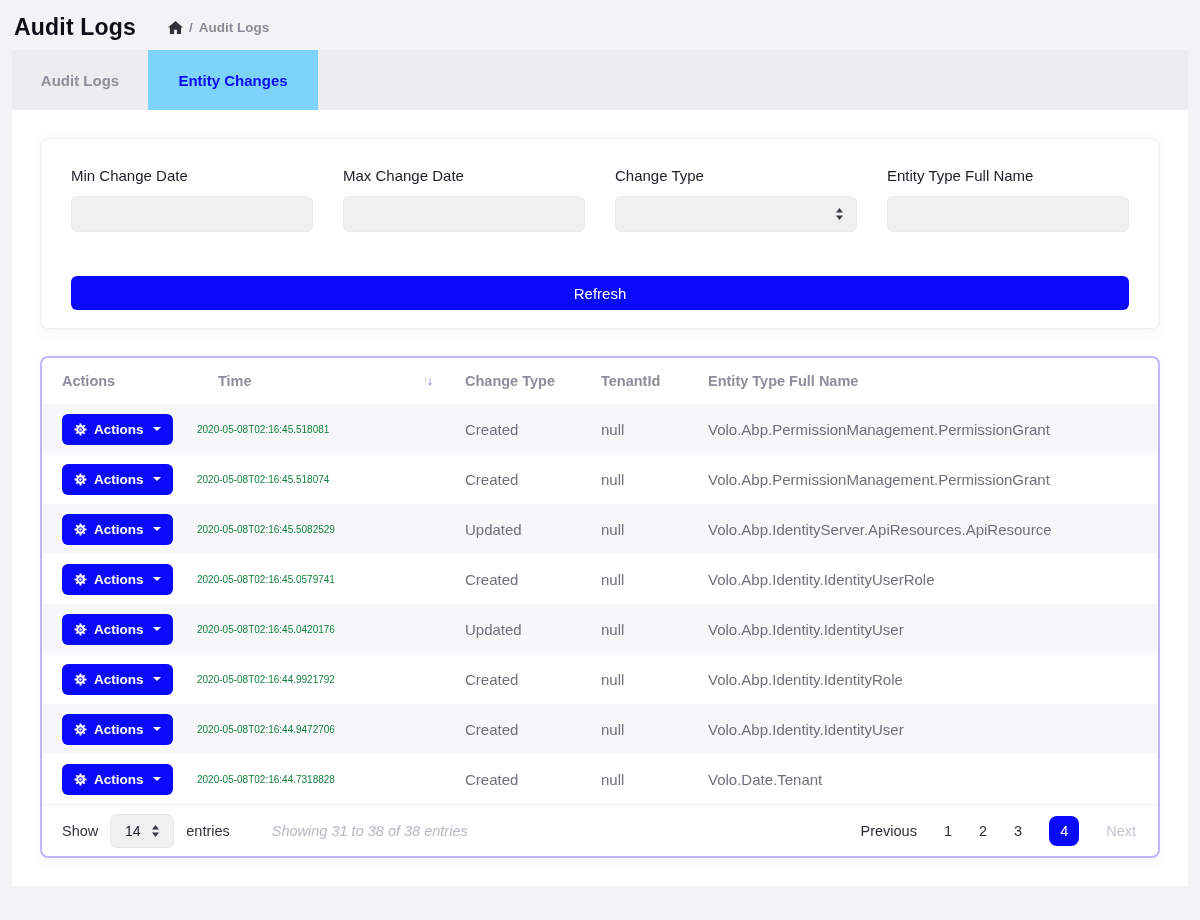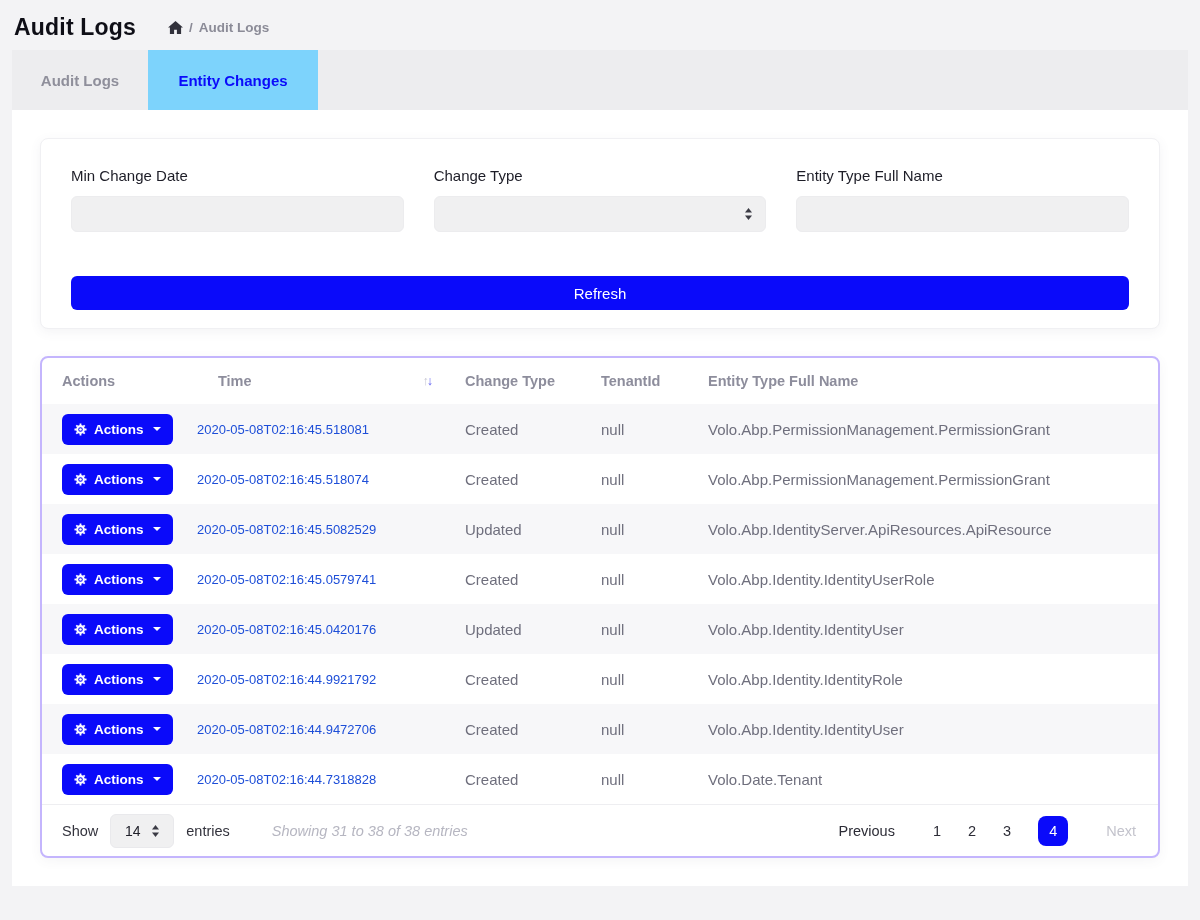--- a/index.html
+++ b/index.html
@@ -54,39 +54,39 @@
   th{ text-align:left; font-size:14.5px; font-weight:bold; color:var(--head-gray);
       height:46px; padding:0 10px; white-space:nowrap; }
   th:first-child{ padding-left:20px; }
   .th-time-inner{ display:flex; align-items:center; justify-content:space-between; padding-right:14px;margin-left:21px; }
   .sort-icon{ font-size:12.5px; letter-spacing:-2px; font-weight:normal; }
   .sort-up{ color:#c6c6d2; }
   .sort-down{ color:#6868f2; }
   tbody tr:nth-child(odd){ background:#f7f7f9; }
   td{ height:50px; padding:0 10px; font-size:15px; white-space:nowrap; }
   td:first-child{ padding-left:20px; }
-  .cell-time{ color:#1d4ed8; font-size:13px; }
+  .cell-time{ color:#15803d; font-size:10px; }
   .cell-muted{ color:var(--muted); }
 
   .actions-btn{ display:inline-flex; align-items:center; gap:7px; background:var(--blue); color:#fff;
                 border:none; border-radius:6px; height:31px; padding:0 12px; font-size:13.5px;
                 font-weight:bold; font-family:inherit; cursor:pointer; }
   .gear-icon svg{ display:block; }
   .caret-down{ width:0; height:0; border-left:4px solid transparent; border-right:4px solid transparent;
                border-top:4px solid #fff; margin-left:2px; }
 
   
   .table-footer{ display:flex; align-items:center; border-top:1px solid #eeeef1; height:52px;
                  padding:0 22px 0 20px; font-size:14.5px; }
   .show-group{ display:flex; align-items:center; gap:12px; color:#33333d; }
   .size-select{ background:#f0f0f1; border:1px solid #e9e9ec; border-radius:6px; height:34px; min-width:64px;
                 display:flex; align-items:center; justify-content:center; gap:10px; font-size:14px;
                 color:#20202a; cursor:pointer; padding:0 10px; }
   .summary{ color:#b6b6c1; margin-left:42px;font-style:italic; }
-  .pagination{ margin-left:auto; display:flex; align-items:center; gap:38px; color:#2c2c36;justify-content:center; }
+  .pagination{ margin-left:auto; display:flex; align-items:center; gap:27px; color:#2c2c36;justify-content:center; }
   .page-btn{ cursor:pointer; font-size:14.5px; }
   .page-btn.active{ background:var(--blue); color:#fff; width:30px; height:30px; border-radius:8px;
                     display:flex; align-items:center; justify-content:center; }
   .page-next{ color:#c3c3cc; }
 
   .arrows-svg{ display:block; }
 </style>
 </head>
 <body>
 
@@ -113,20 +113,24 @@
   <div class="panel">
 
     <section class="filter-card">
       <div class="filter-row">
 
         <div class="field">
           <span class="field-label">Min Change Date</span>
           <input class="control" value="" style="">
         </div>
 
+        <div class="field">
+          <span class="field-label">Max Change Date</span>
+          <input class="control" value="" style="">
+        </div>
 
         <div class="field">
           <span class="field-label">Change Type</span>
           <div class="control select-box">
             <span></span>
             <span class="select-arrows">
               <svg class="arrows-svg" width="9" height="12" viewBox="0 0 9 12">
                   <path d="M4.5 0 8 4.5H1z" fill="#3a3a44"></path>
                   <path d="M4.5 12 1 7.5h7z" fill="#3a3a44"></path>
                 </svg>

